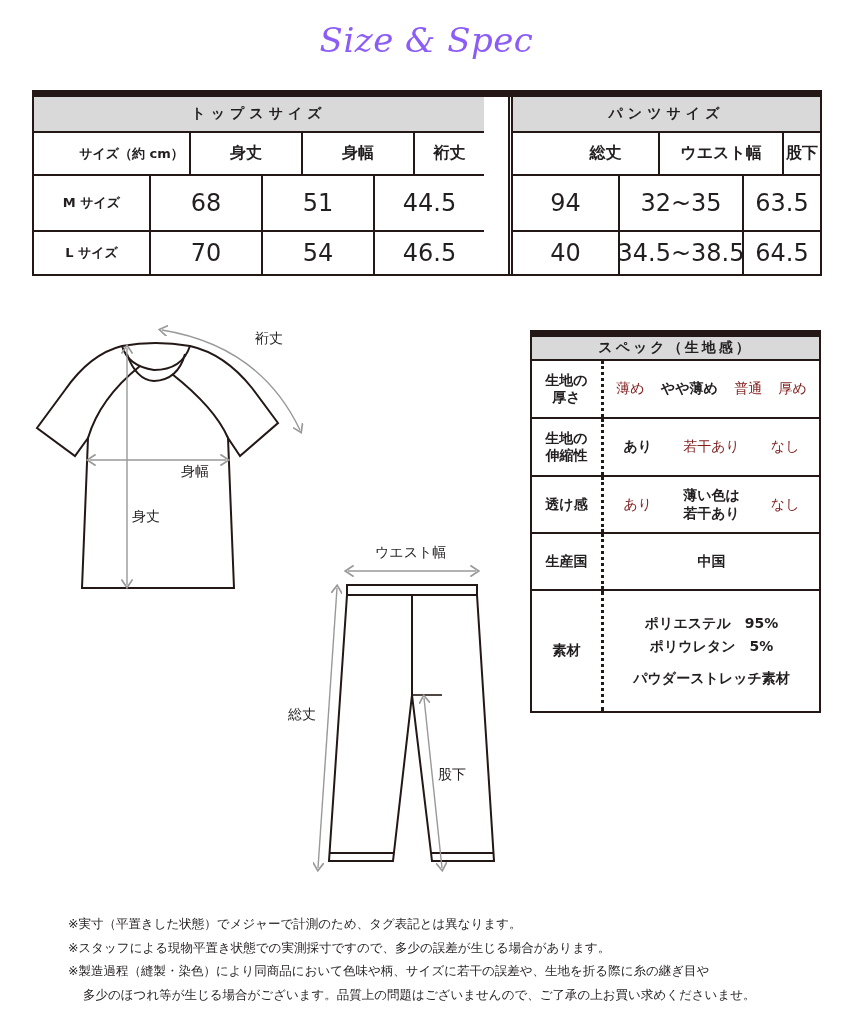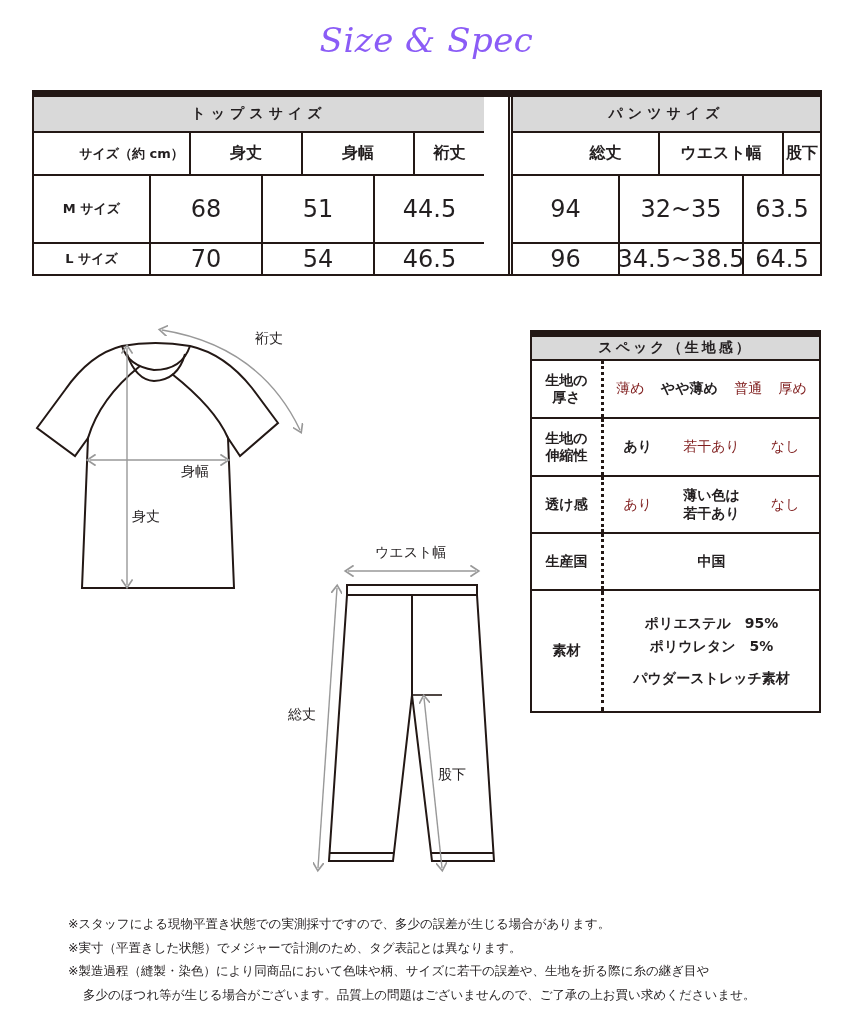--- a/index.html
+++ b/index.html
@@ -23,21 +23,21 @@
     .size-block.tops { width: 450px; }
     .size-block.pants { flex: 1; border-left: 5px double #231815; margin-left: 24px; }
     .sec-header {
       height: 36px; background: #d9d9d9; border-bottom: 2px solid #231815;
       display: flex; align-items: center; justify-content: center;
       font-size: 14px; font-weight: bold; letter-spacing: 5px;
     }
     .row { display: flex; border-bottom: 2px solid #231815; }
     .row:last-child { border-bottom: none; }
     .row.head { height: 43px; padding-left: 40px; }
-    .row.data { height: 68px; }
+    .row.data { height: 56px; }
     .row.data.last { flex: 1; }
     .cell {
       display: flex; align-items: center; justify-content: center;
       border-left: 2px solid #231815; text-align: center;
     }
     .cell:first-child { border-left: none; }
     .row.head .cell { font-size: 16px; font-weight: bold; }
     .row.data .cell { font-size: 24px; }
     .row.data .cell.label { font-size: 16px; font-weight: bold; }
     .tops .c0 { width: 115px; font-size: 13px !important; }
@@ -115,21 +115,21 @@
       <div class="cell p1">総丈</div>
       <div class="cell p2">ウエスト幅</div>
       <div class="cell p3">股下</div>
     </div>
     <div class="row data">
       <div class="cell p1">94</div>
       <div class="cell p2">32~35</div>
       <div class="cell p3">63.5</div>
     </div>
     <div class="row data last">
-      <div class="cell p1">96</div>
+      <div class="cell p1">40</div>
       <div class="cell p2">34.5~38.5</div>
       <div class="cell p3">64.5</div>
     </div>
   </div>
 </div>
 
 <div class="diagram" style="left:30px; top:318px; width:300px; height:280px;">
   <svg width="300" height="280" viewBox="0 0 300 280">
     <defs>
       <marker id="ah" markerWidth="8" markerHeight="8" refX="4" refY="4" orient="auto-start-reverse">
@@ -225,17 +225,17 @@
     <div class="spec-values center">
       <div class="mat-line">ポリエステル　95%</div>
       <div class="mat-line">ポリウレタン　5%</div>
       <div class="mat-gap"></div>
       <div class="mat-line">パウダーストレッチ素材</div>
     </div>
   </div>
 </div>
 
 <div class="notes">
+  <div>※実寸（平置きした状態）でメジャーで計測のため、タグ表記とは異なります。</div>
   <div>※スタッフによる現物平置き状態での実測採寸ですので、多少の誤差が生じる場合があります。</div>
-  <div>※実寸（平置きした状態）でメジャーで計測のため、タグ表記とは異なります。</div>
   <div>※製造過程（縫製・染色）により同商品において色味や柄、サイズに若干の誤差や、生地を折る際に糸の継ぎ目や</div>
   <div class="indent">多少のほつれ等が生じる場合がございます。品質上の問題はございませんので、ご了承の上お買い求めくださいませ。</div>
 </div>
 
 </body></html>

